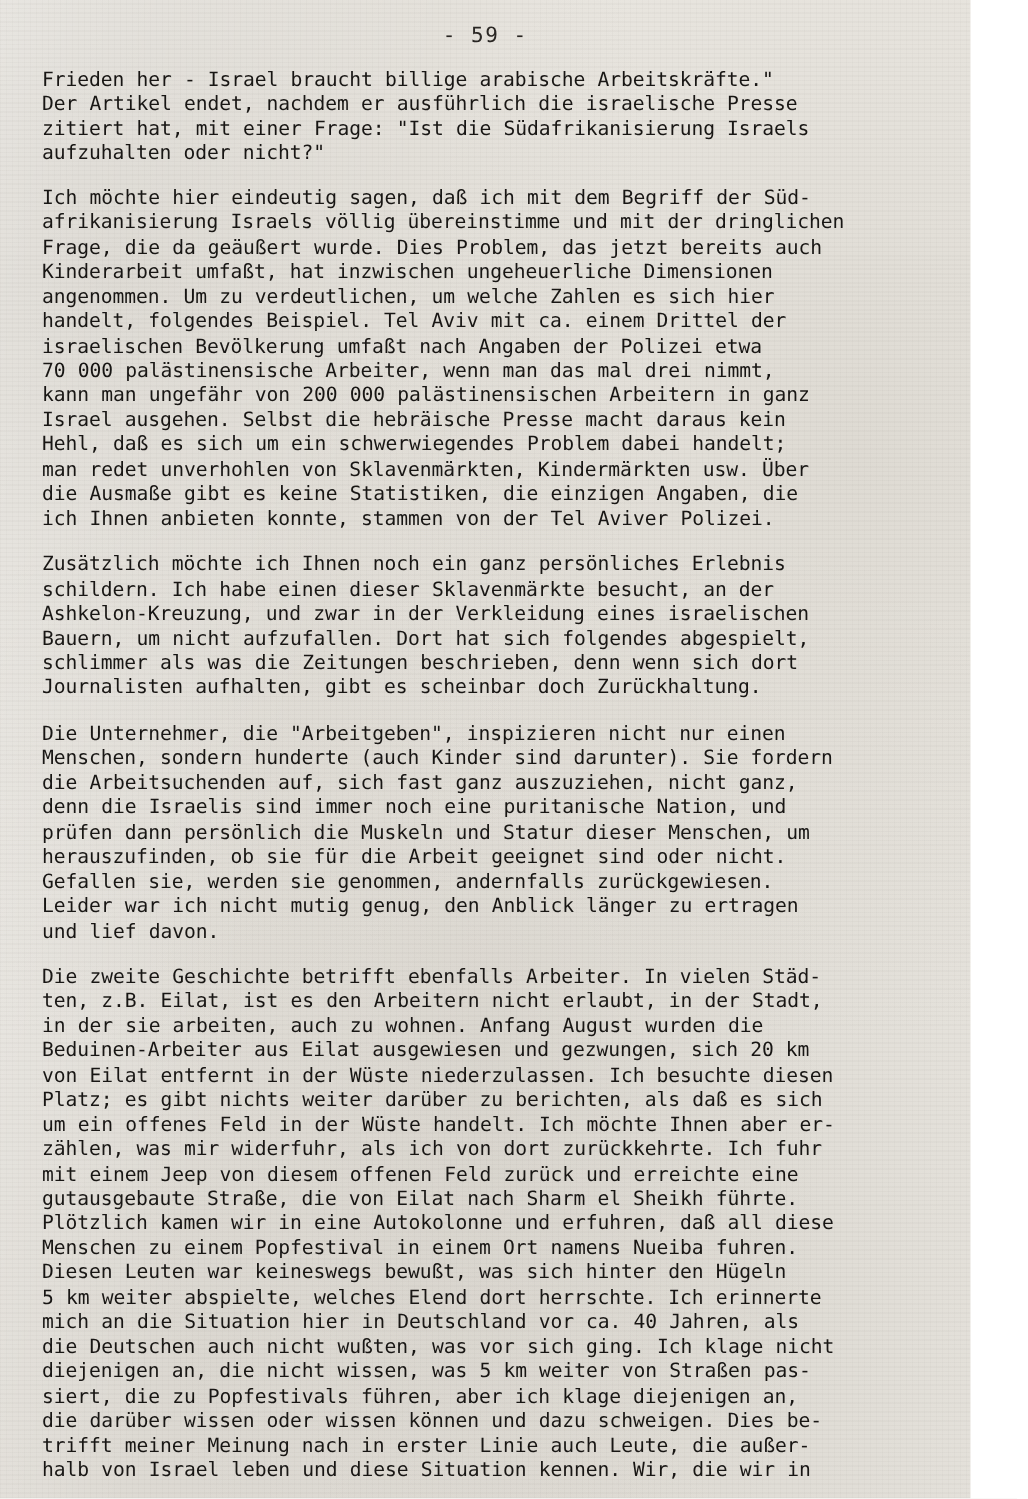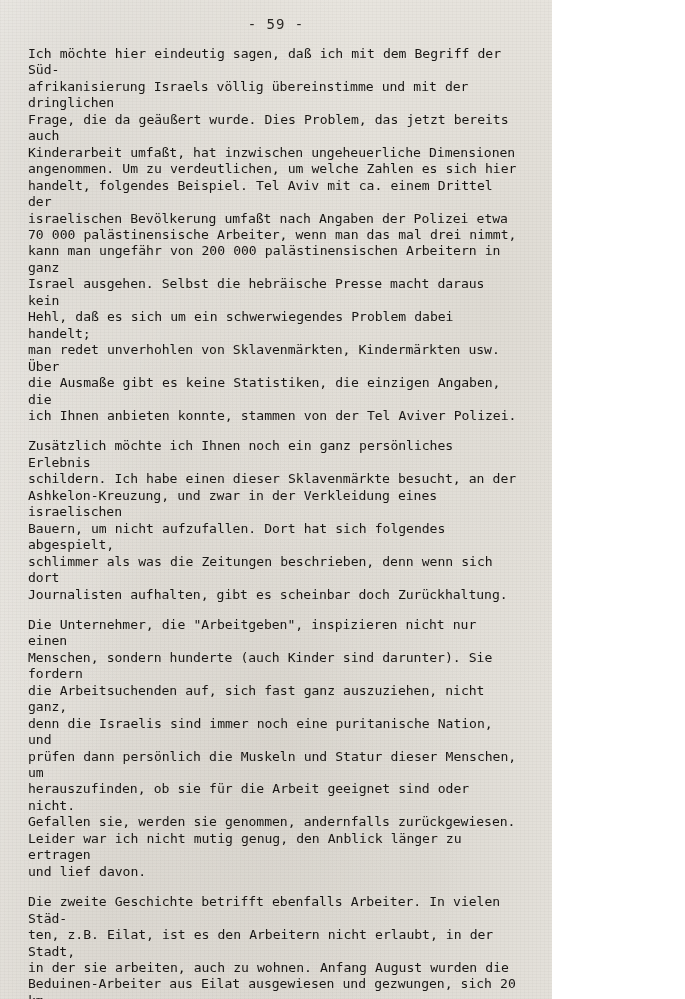--- a/index.html
+++ b/index.html
@@ -5,21 +5,21 @@
   html, body {
     margin: 0;
     padding: 0;
     background: #ffffff;
   }
   body {
     font-family: "DejaVu Sans Mono", monospace;
   }
   .page {
     position: relative;
-    width: 552px;
+    width: 647px;
     height: 999px;
     background: #e9e6e0;
     overflow: hidden;
   }
   
   .page::before {
     content: "";
     position: absolute;
     inset: 0;
     background:
@@ -74,20 +74,24 @@
     margin-bottom: 10px;
   }
 </style>
 </head>
 <body>
 
 <div class="page">
   <div class="content">
     <div class="page-number">- 59 -</div>
     <div class="body-text">
+      <p class="para tight">Frieden her - Israel braucht billige arabische Arbeitskräfte."
+Der Artikel endet, nachdem er ausführlich die israelische Presse
+zitiert hat, mit einer Frage: "Ist die Südafrikanisierung Israels
+aufzuhalten oder nicht?"</p>
       <p class="para">Ich möchte hier eindeutig sagen, daß ich mit dem Begriff der Süd-
 afrikanisierung Israels völlig übereinstimme und mit der dringlichen
 Frage, die da geäußert wurde. Dies Problem, das jetzt bereits auch
 Kinderarbeit umfaßt, hat inzwischen ungeheuerliche Dimensionen
 angenommen. Um zu verdeutlichen, um welche Zahlen es sich hier
 handelt, folgendes Beispiel. Tel Aviv mit ca. einem Drittel der
 israelischen Bevölkerung umfaßt nach Angaben der Polizei etwa
 70 000 palästinensische Arbeiter, wenn man das mal drei nimmt,
 kann man ungefähr von 200 000 palästinensischen Arbeitern in ganz
 Israel ausgehen. Selbst die hebräische Presse macht daraus kein

